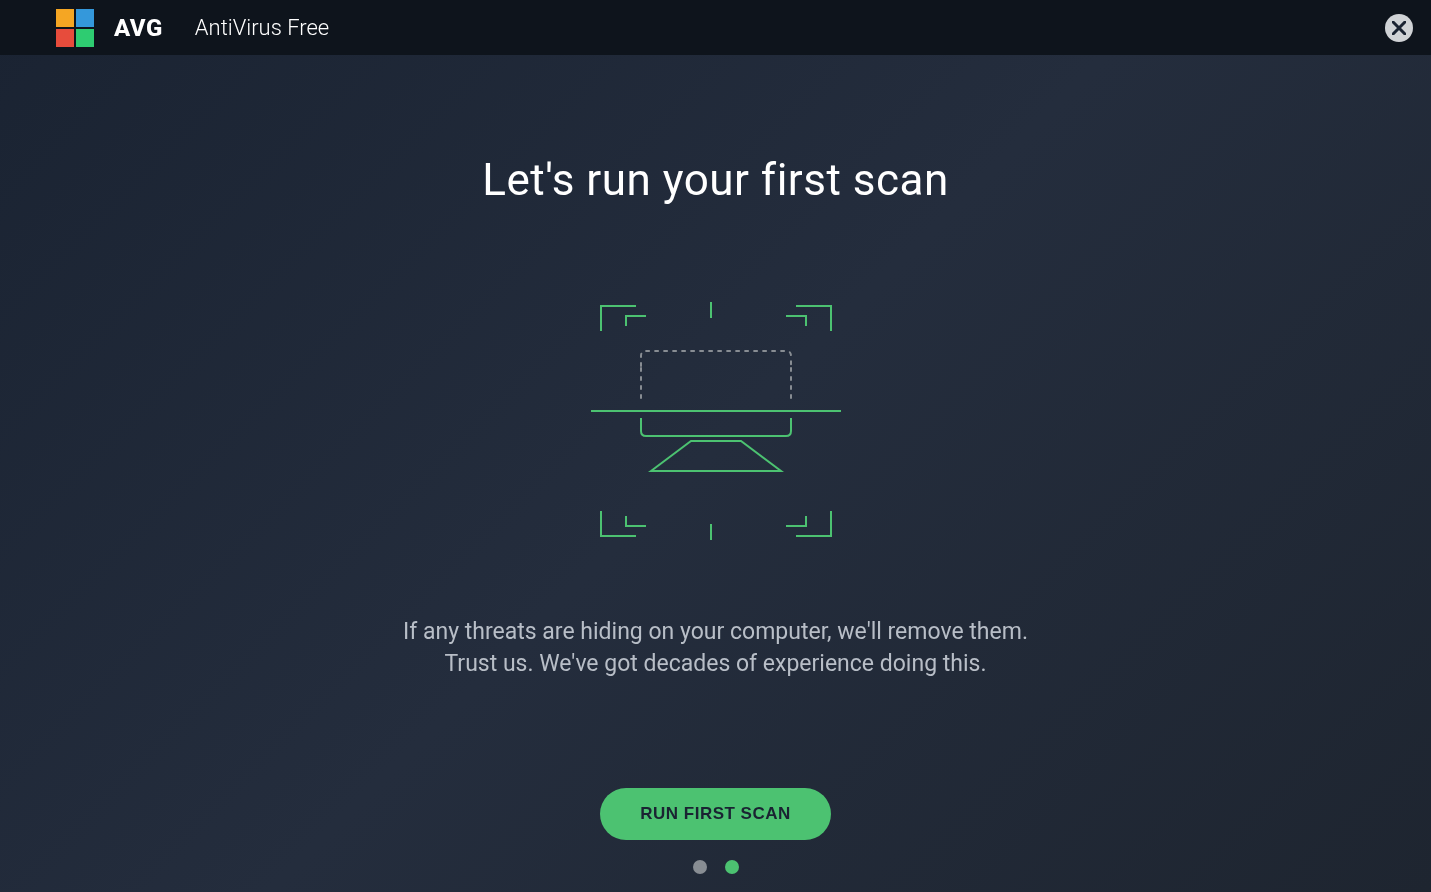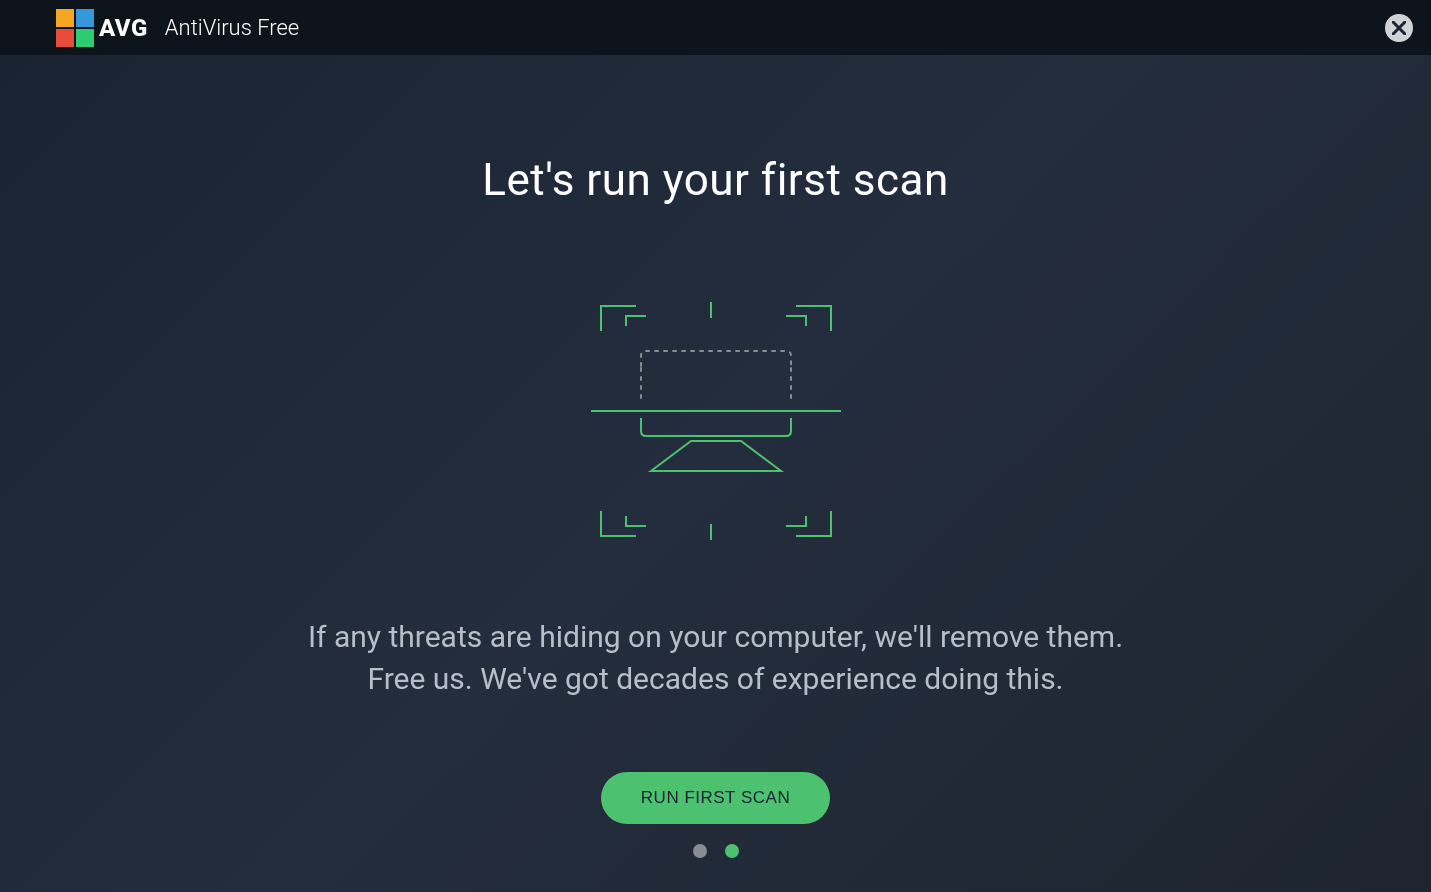--- a/index.html
+++ b/index.html
@@ -19,21 +19,21 @@
       height: 55px;
       background: #0e141c;
       display: flex;
       align-items: center;
       padding: 0 20px;
       position: relative;
     }
     .logo-group {
       display: flex;
       align-items: center;
-      gap: 5px;
+      gap: 20px;
       padding-left: 36px;
     }
     .logo-squares {
       width: 38px;
       height: 38px;
       position: relative;
     }
     .logo-squares .sq {
       position: absolute;
       width: 18px;
@@ -87,32 +87,32 @@
     }
     .illustration {
       margin-top: 90px;
       width: 260px;
       height: 260px;
     }
     .description {
       margin-top: 60px;
       text-align: center;
       color: #b8bec7;
-      font-size: 30px;
+      font-size: 23px;
       line-height: 1.4;
     }
     .description .line {
       display: block;
     }
     .cta-button {
-      margin-top: 72px;
+      margin-top: 108px;
       background: #4cc271;
       color: #1a2332;
       font-size: 17px;
-      font-weight: 400;
+      font-weight: 700;
       letter-spacing: 0.5px;
       padding: 16px 40px;
       border-radius: 28px;
       border: none;
       cursor: pointer;
     }
     .pagination {
       margin-top: 20px;
       display: flex;
       gap: 18px;
@@ -182,21 +182,21 @@
       <path d="M15 215 L15 240 L50 240"></path>
       <path d="M210 240 L245 240 L245 215"></path>
       <path d="M40 220 L40 230 L60 230"></path>
       <path d="M200 230 L220 230 L220 220"></path>
       <line x1="125" y1="228" x2="125" y2="244"></line>
     </g>
   </svg>
 
   <div class="description">
     <span class="line">If any threats are hiding on your computer, we'll remove them.</span>
-    <span class="line">Free us. We've got decades of experience doing this.</span>
+    <span class="line">Trust us. We've got decades of experience doing this.</span>
   </div>
 
   <button class="cta-button">RUN FIRST SCAN</button>
 
   <div class="pagination">
     <div class="dot dot-inactive"></div>
     <div class="dot dot-active"></div>
   </div>
 </div>
 

